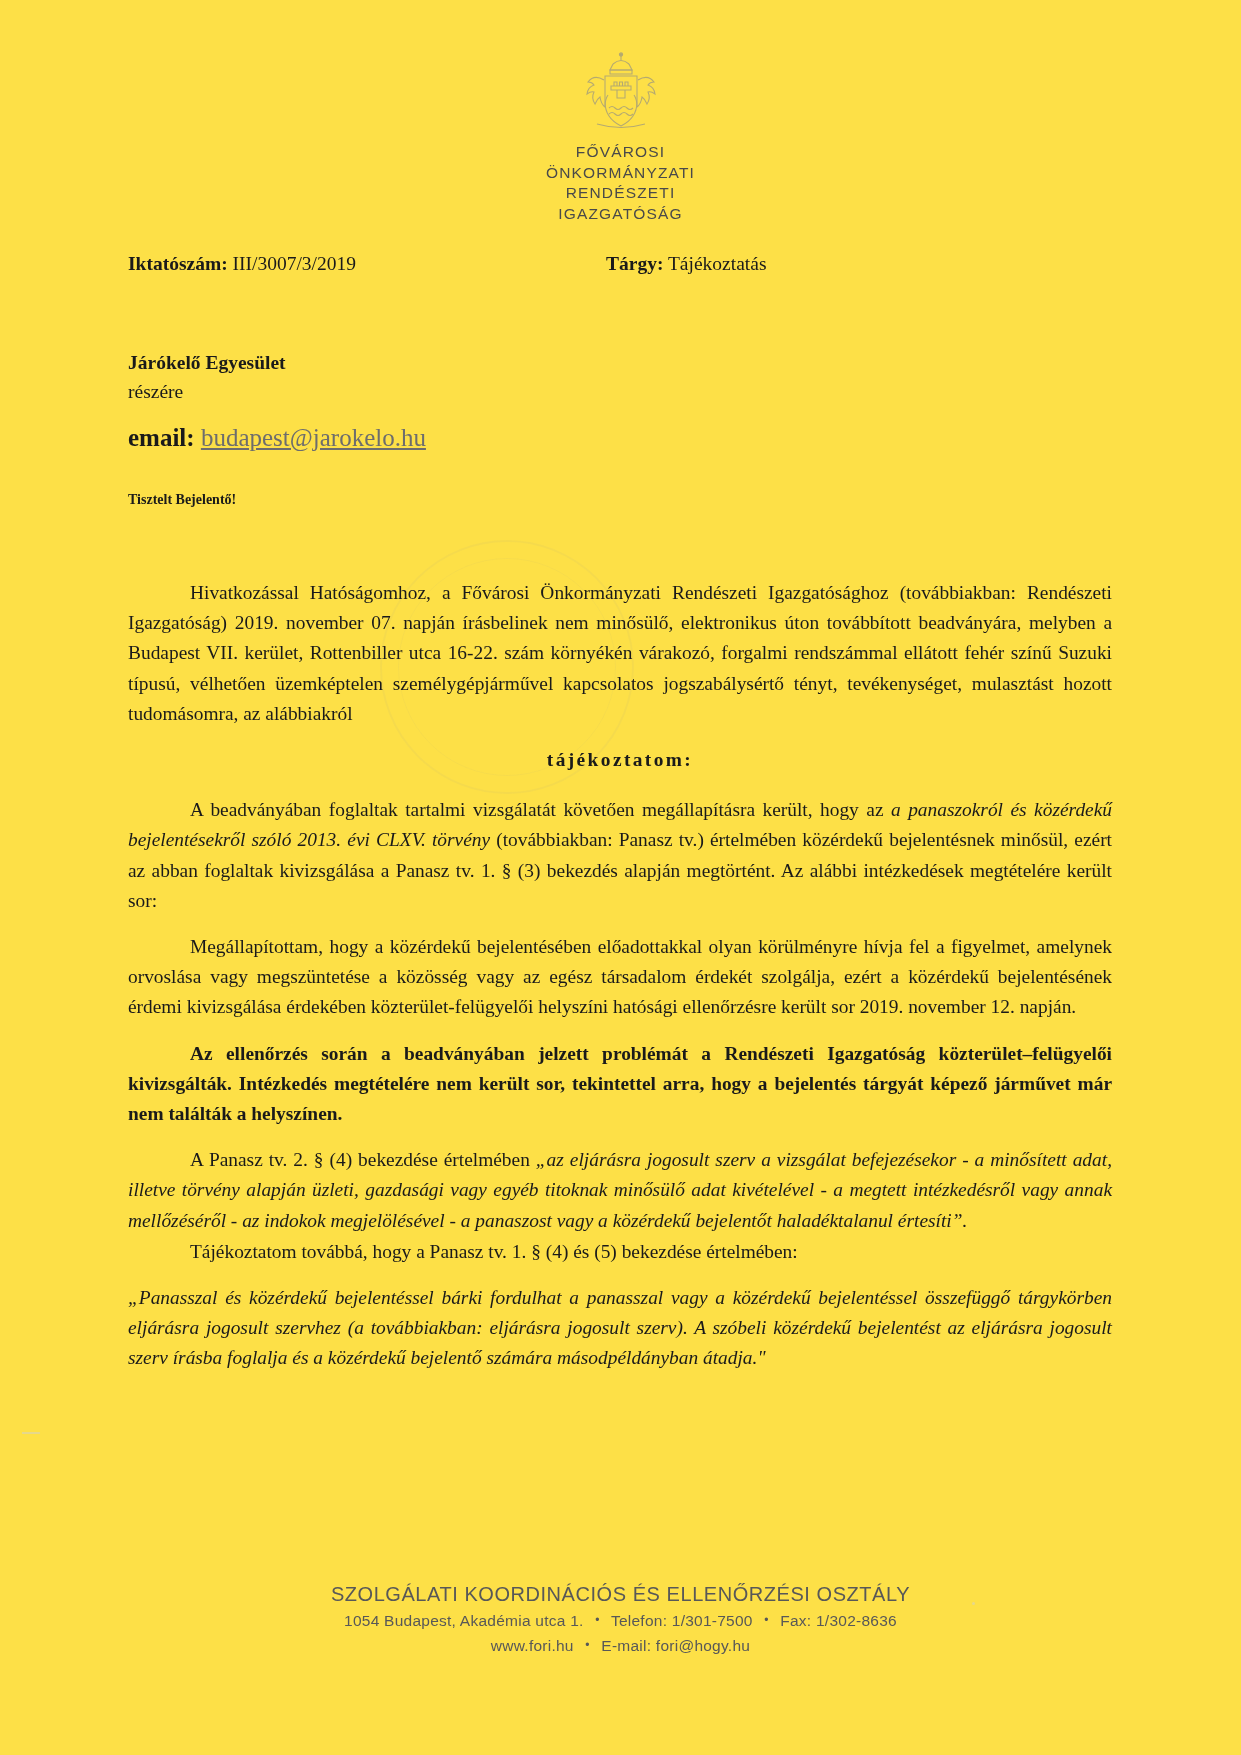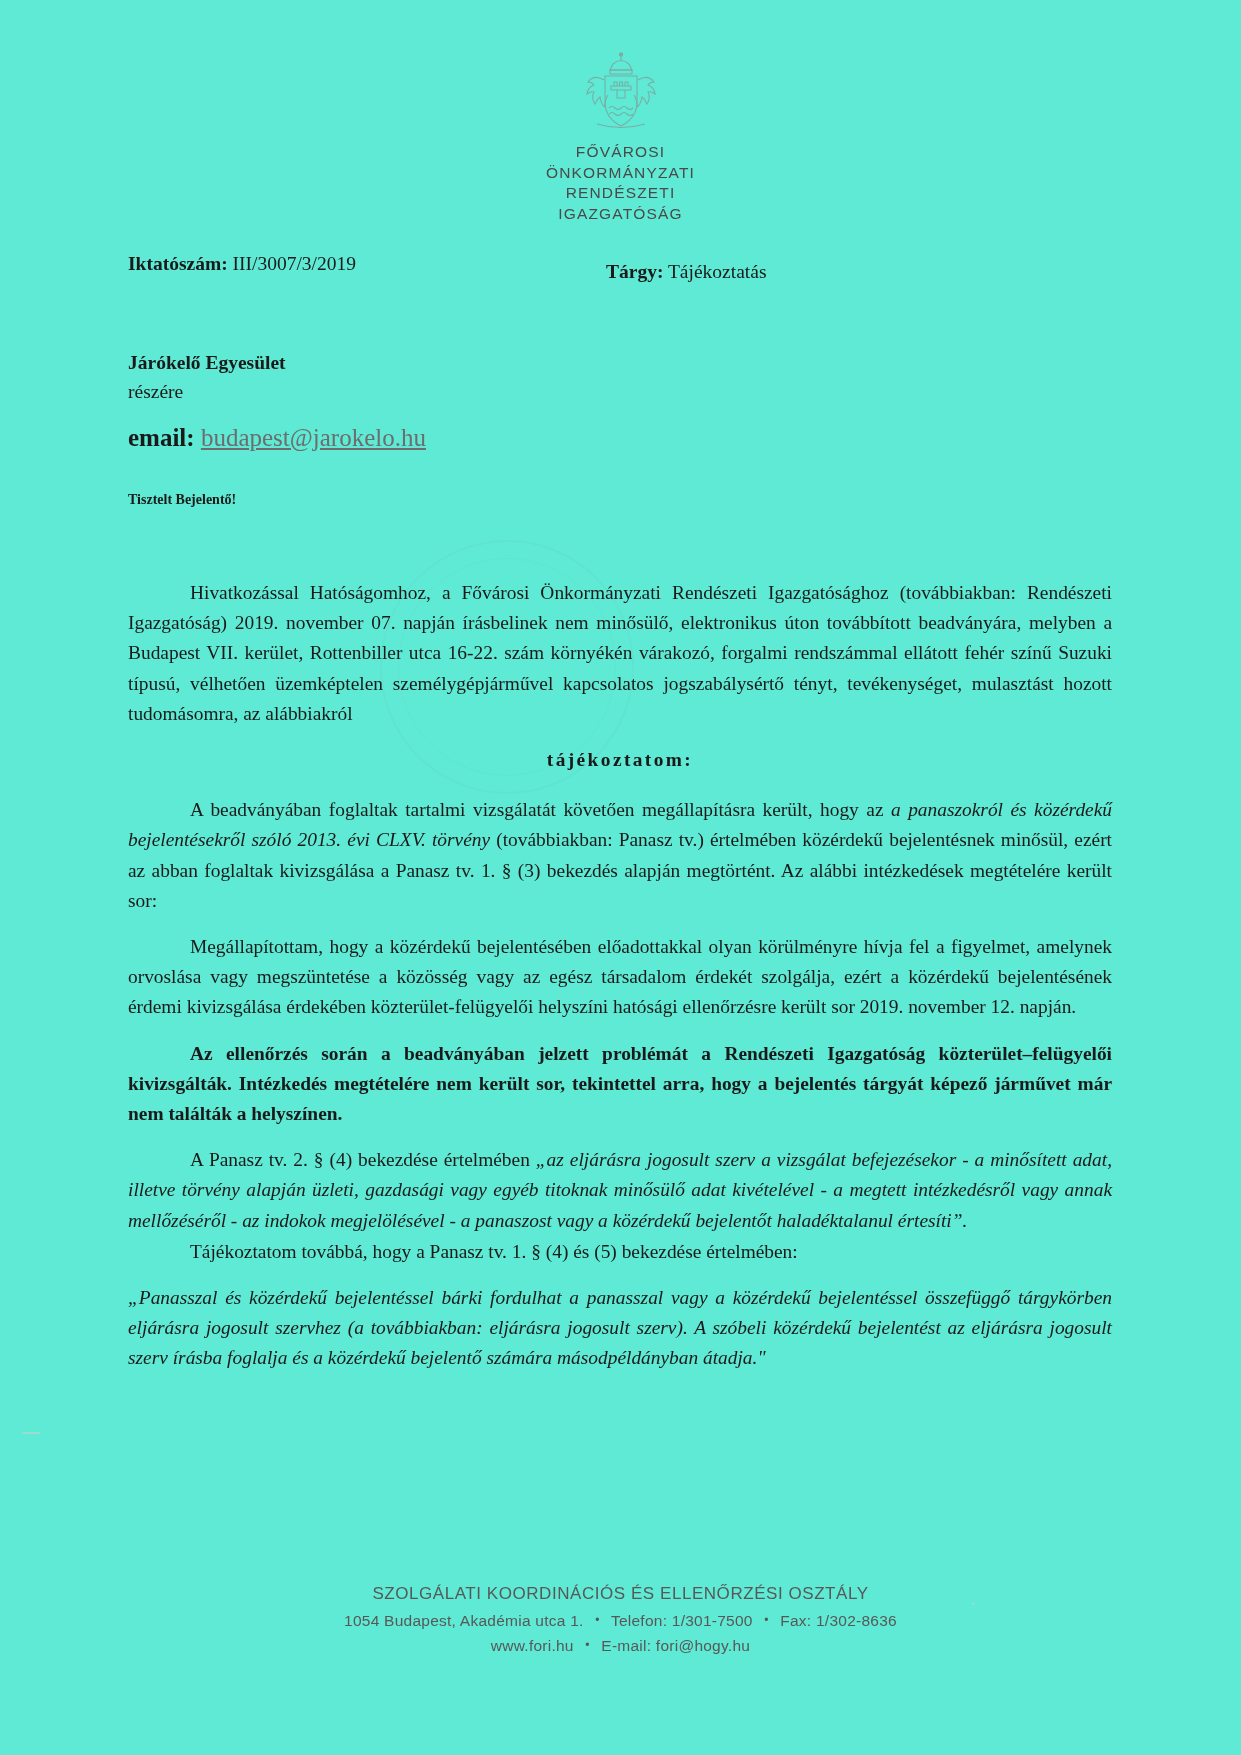--- a/index.html
+++ b/index.html
@@ -10,21 +10,21 @@
   }
   body {
     font-family: "Liberation Serif", "DejaVu Serif", serif;
     color: #1a1a1a;
   }
   .page {
     position: relative;
     width: 1241px;
     height: 1755px;
     margin: 0 auto;
-    background: #5eead4;
+    background: #fde047;
     overflow: hidden;
     box-sizing: border-box;
   }
 
   
   .letterhead {
     position: absolute;
     top: 52px;
     left: 0;
     width: 1241px;
@@ -53,21 +53,21 @@
     left: 128px;
     width: 980px;
     font-size: 19.5px;
     line-height: 28px;
   }
   .refrow {
     display: flex;
     width: 100%;
   }
   .refrow .col-left { width: 478px; flex: none; }
-  .refrow .col-right { flex: 1; margin-top: 8px; }
+  .refrow .col-right { flex: 1; }
   .lbl { font-weight: bold; }
   .val { font-weight: normal; }
 
   
   .addressee {
     position: absolute;
     top: 348px;
     left: 128px;
     width: 700px;
     font-size: 19.5px;
@@ -153,21 +153,21 @@
   .footer {
     position: absolute;
     top: 1582px;
     left: 0;
     width: 1241px;
     text-align: center;
     font-family: "Liberation Sans", "DejaVu Sans", sans-serif;
     color: #585858;
   }
   .footer .f1 {
-    font-size: 17px;
+    font-size: 20px;
     letter-spacing: .55px;
     line-height: 24px;
   }
   .footer .f2 {
     font-size: 15.5px;
     letter-spacing: .25px;
     line-height: 25px;
     margin-top: 2px;
   }
   .footer .f3 {

